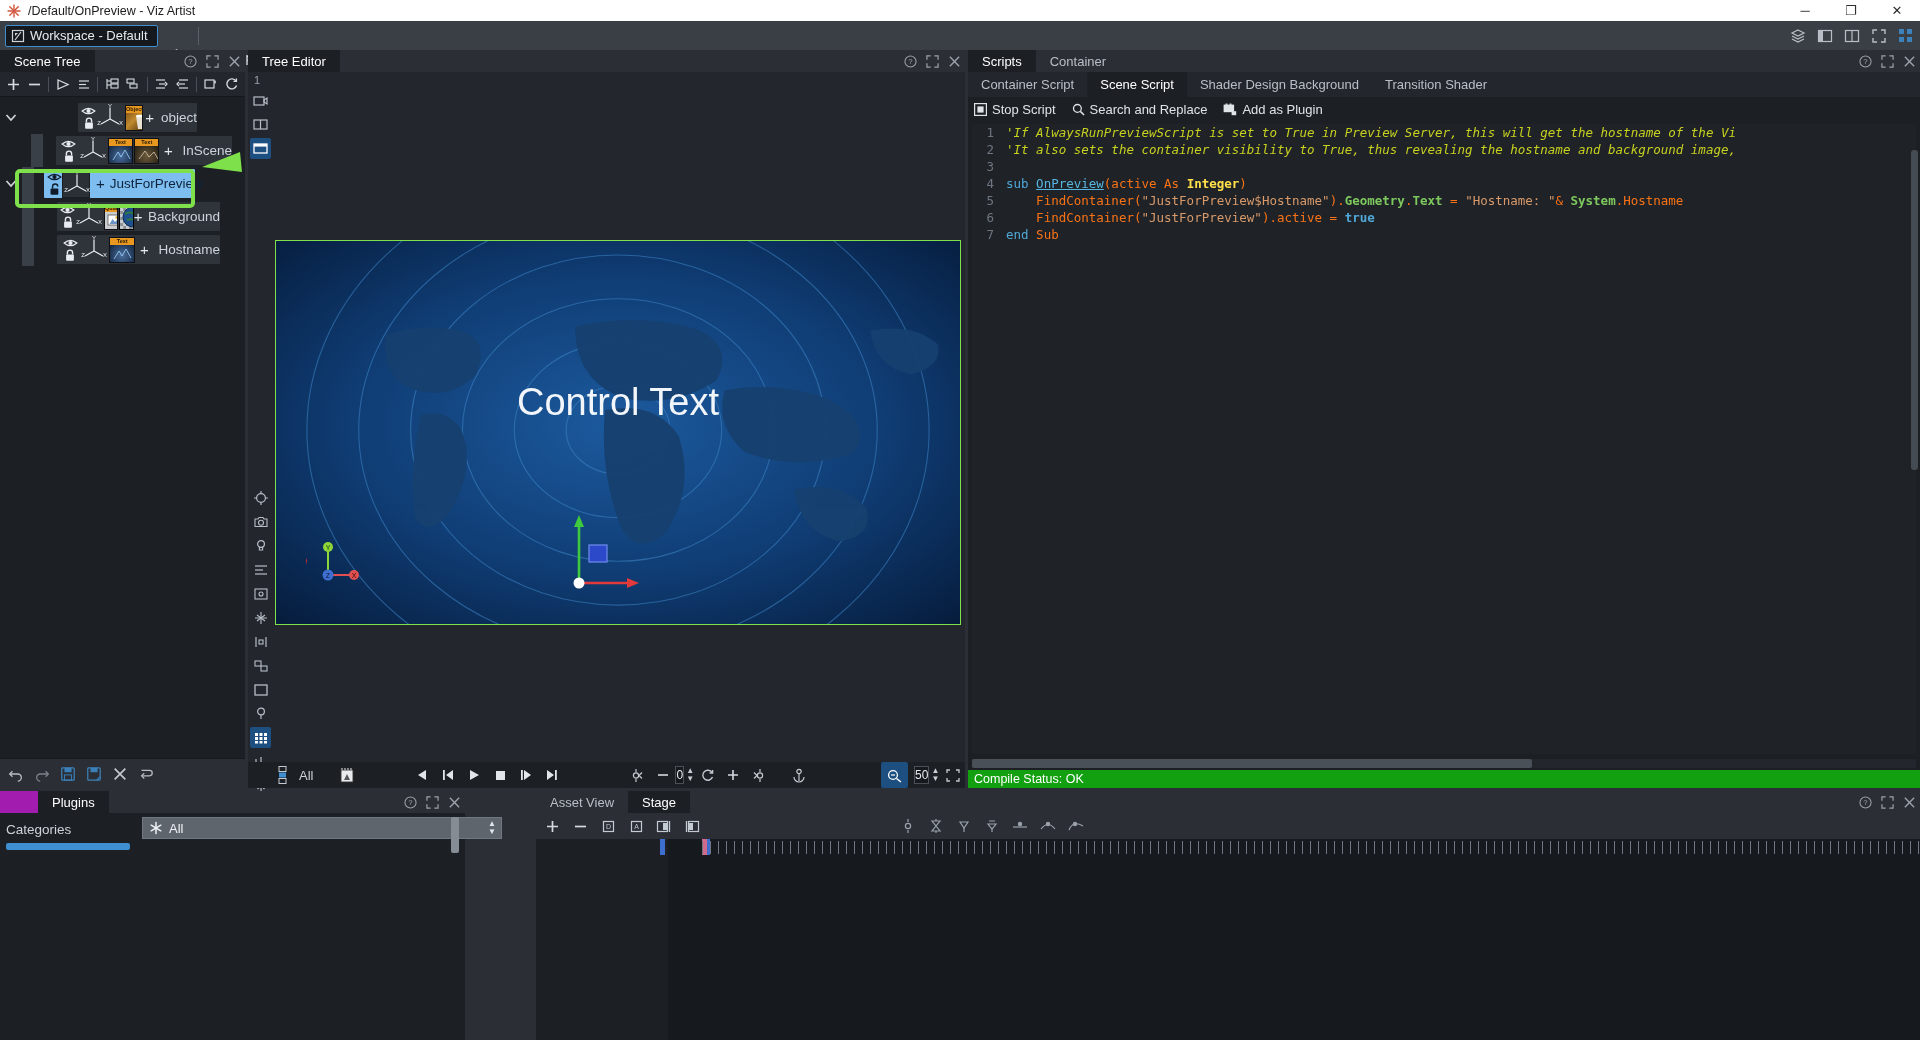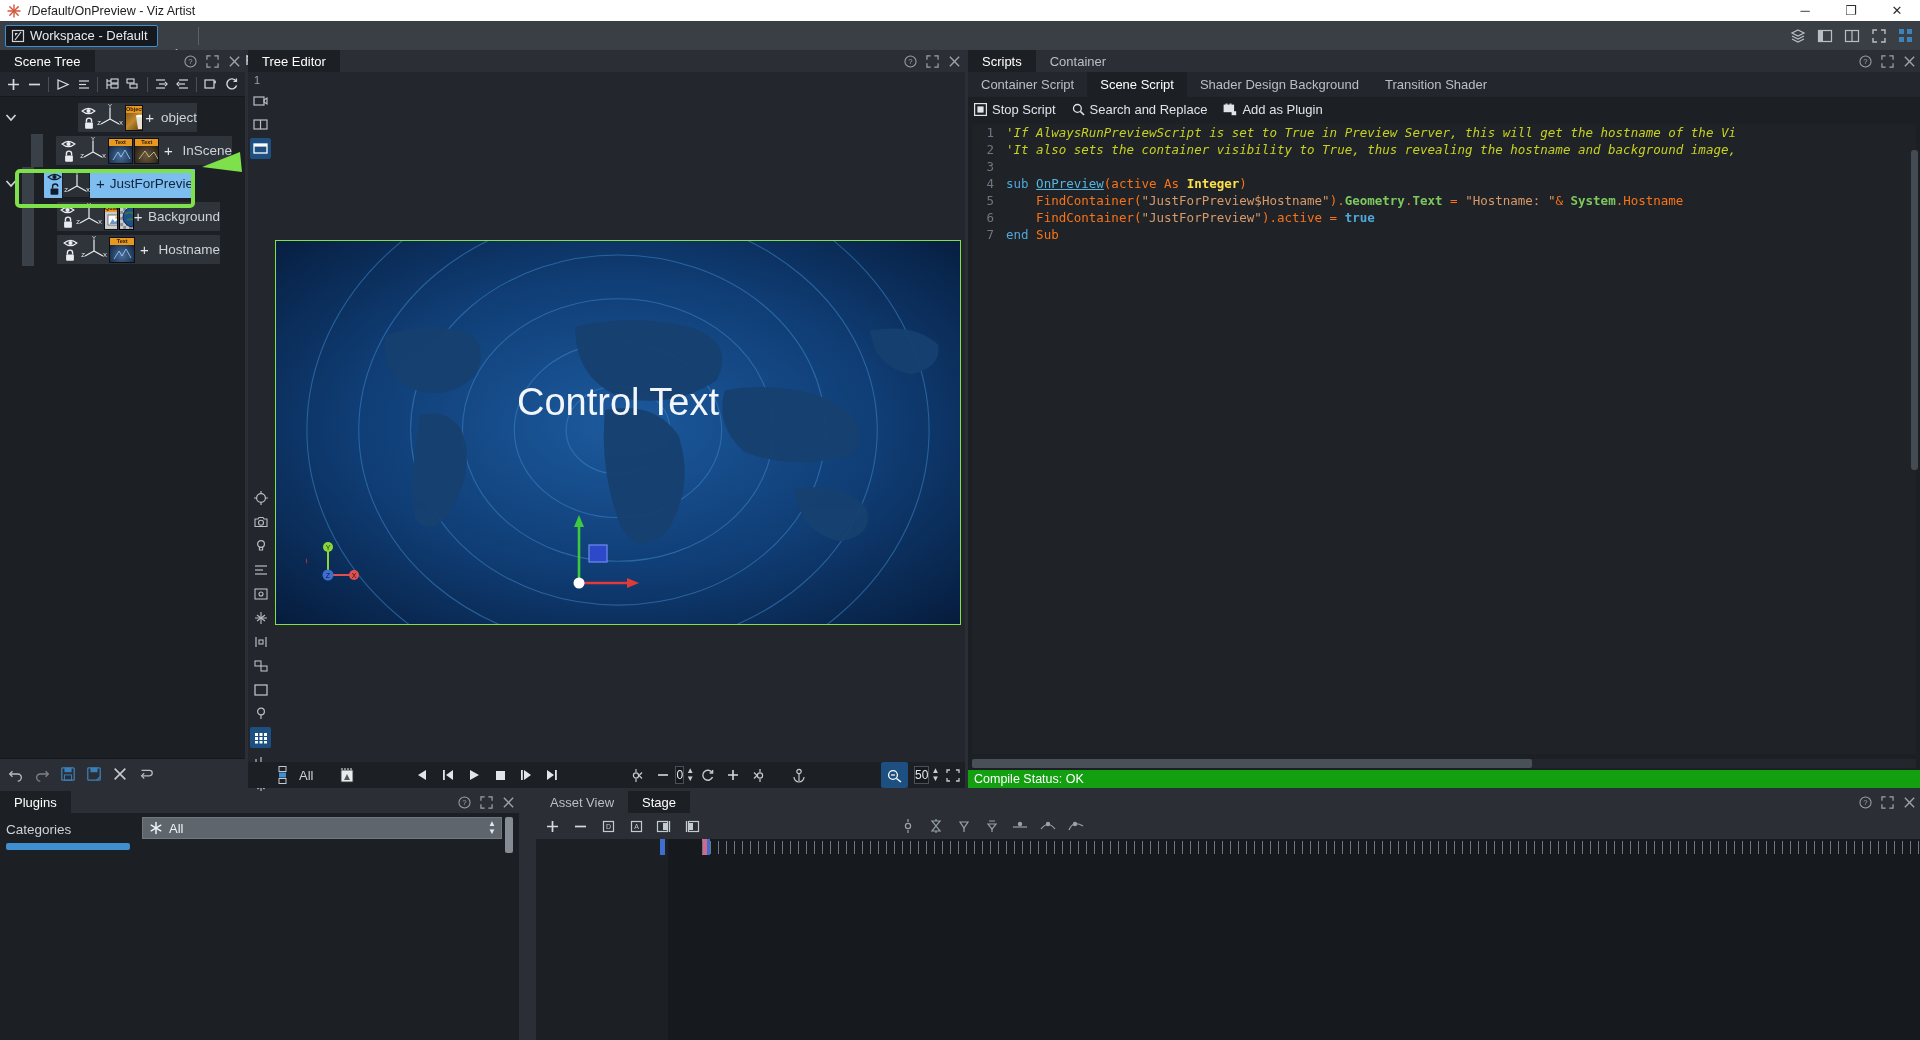--- a/index.html
+++ b/index.html
@@ -175,21 +175,21 @@
   }
   .hscroll-track { position:absolute; left:4px; bottom:20px; right:4px; height:9px; background:#23272d; }
   .compile-bar {
     position:absolute; left:0; bottom:0; width:952px; height:18px;
     background:#13a010; color:#ffffff; font-size:12.5px;
     display:flex; align-items:center; padding-left:6px;
   }
   .vscroll-r { position:absolute; right:2px; top:100px; width:7px; height:320px; background:#454b53; border-radius:3px; }
 
   
-  #plugins { left:0; top:791px; width:519px; height:249px; background:#a21caf; }
+  #plugins { left:0; top:791px; width:465px; height:249px; background:#a21caf;padding-left:38px; }
   .pl-head { height:22px; background:#2b2f35; position:relative; display:flex; }
   .pl-body { position:absolute; left:0; top:22px; right:0; bottom:0; background:#1c1f24; }
   .pl-cat { position:absolute; left:6px; top:9px; font-size:13.5px; color:#cdd3da; }
   .pl-select {
     position:absolute; left:142px; top:4px; width:360px; height:22px;
     background:#5f656d; border:1px solid #71777f; display:flex; align-items:center; padding-left:6px;
     color:#f0f3f6; font-size:13px; gap:6px;
   }
   .pl-select .caret { position:absolute; right:5px; display:flex; flex-direction:column; font-size:8px; line-height:8px; color:#e4e8ec; }
   .pl-scroll-v { position:absolute; right:6px; top:4px; width:8px; height:36px; background:#868c94; border-radius:2px; }

